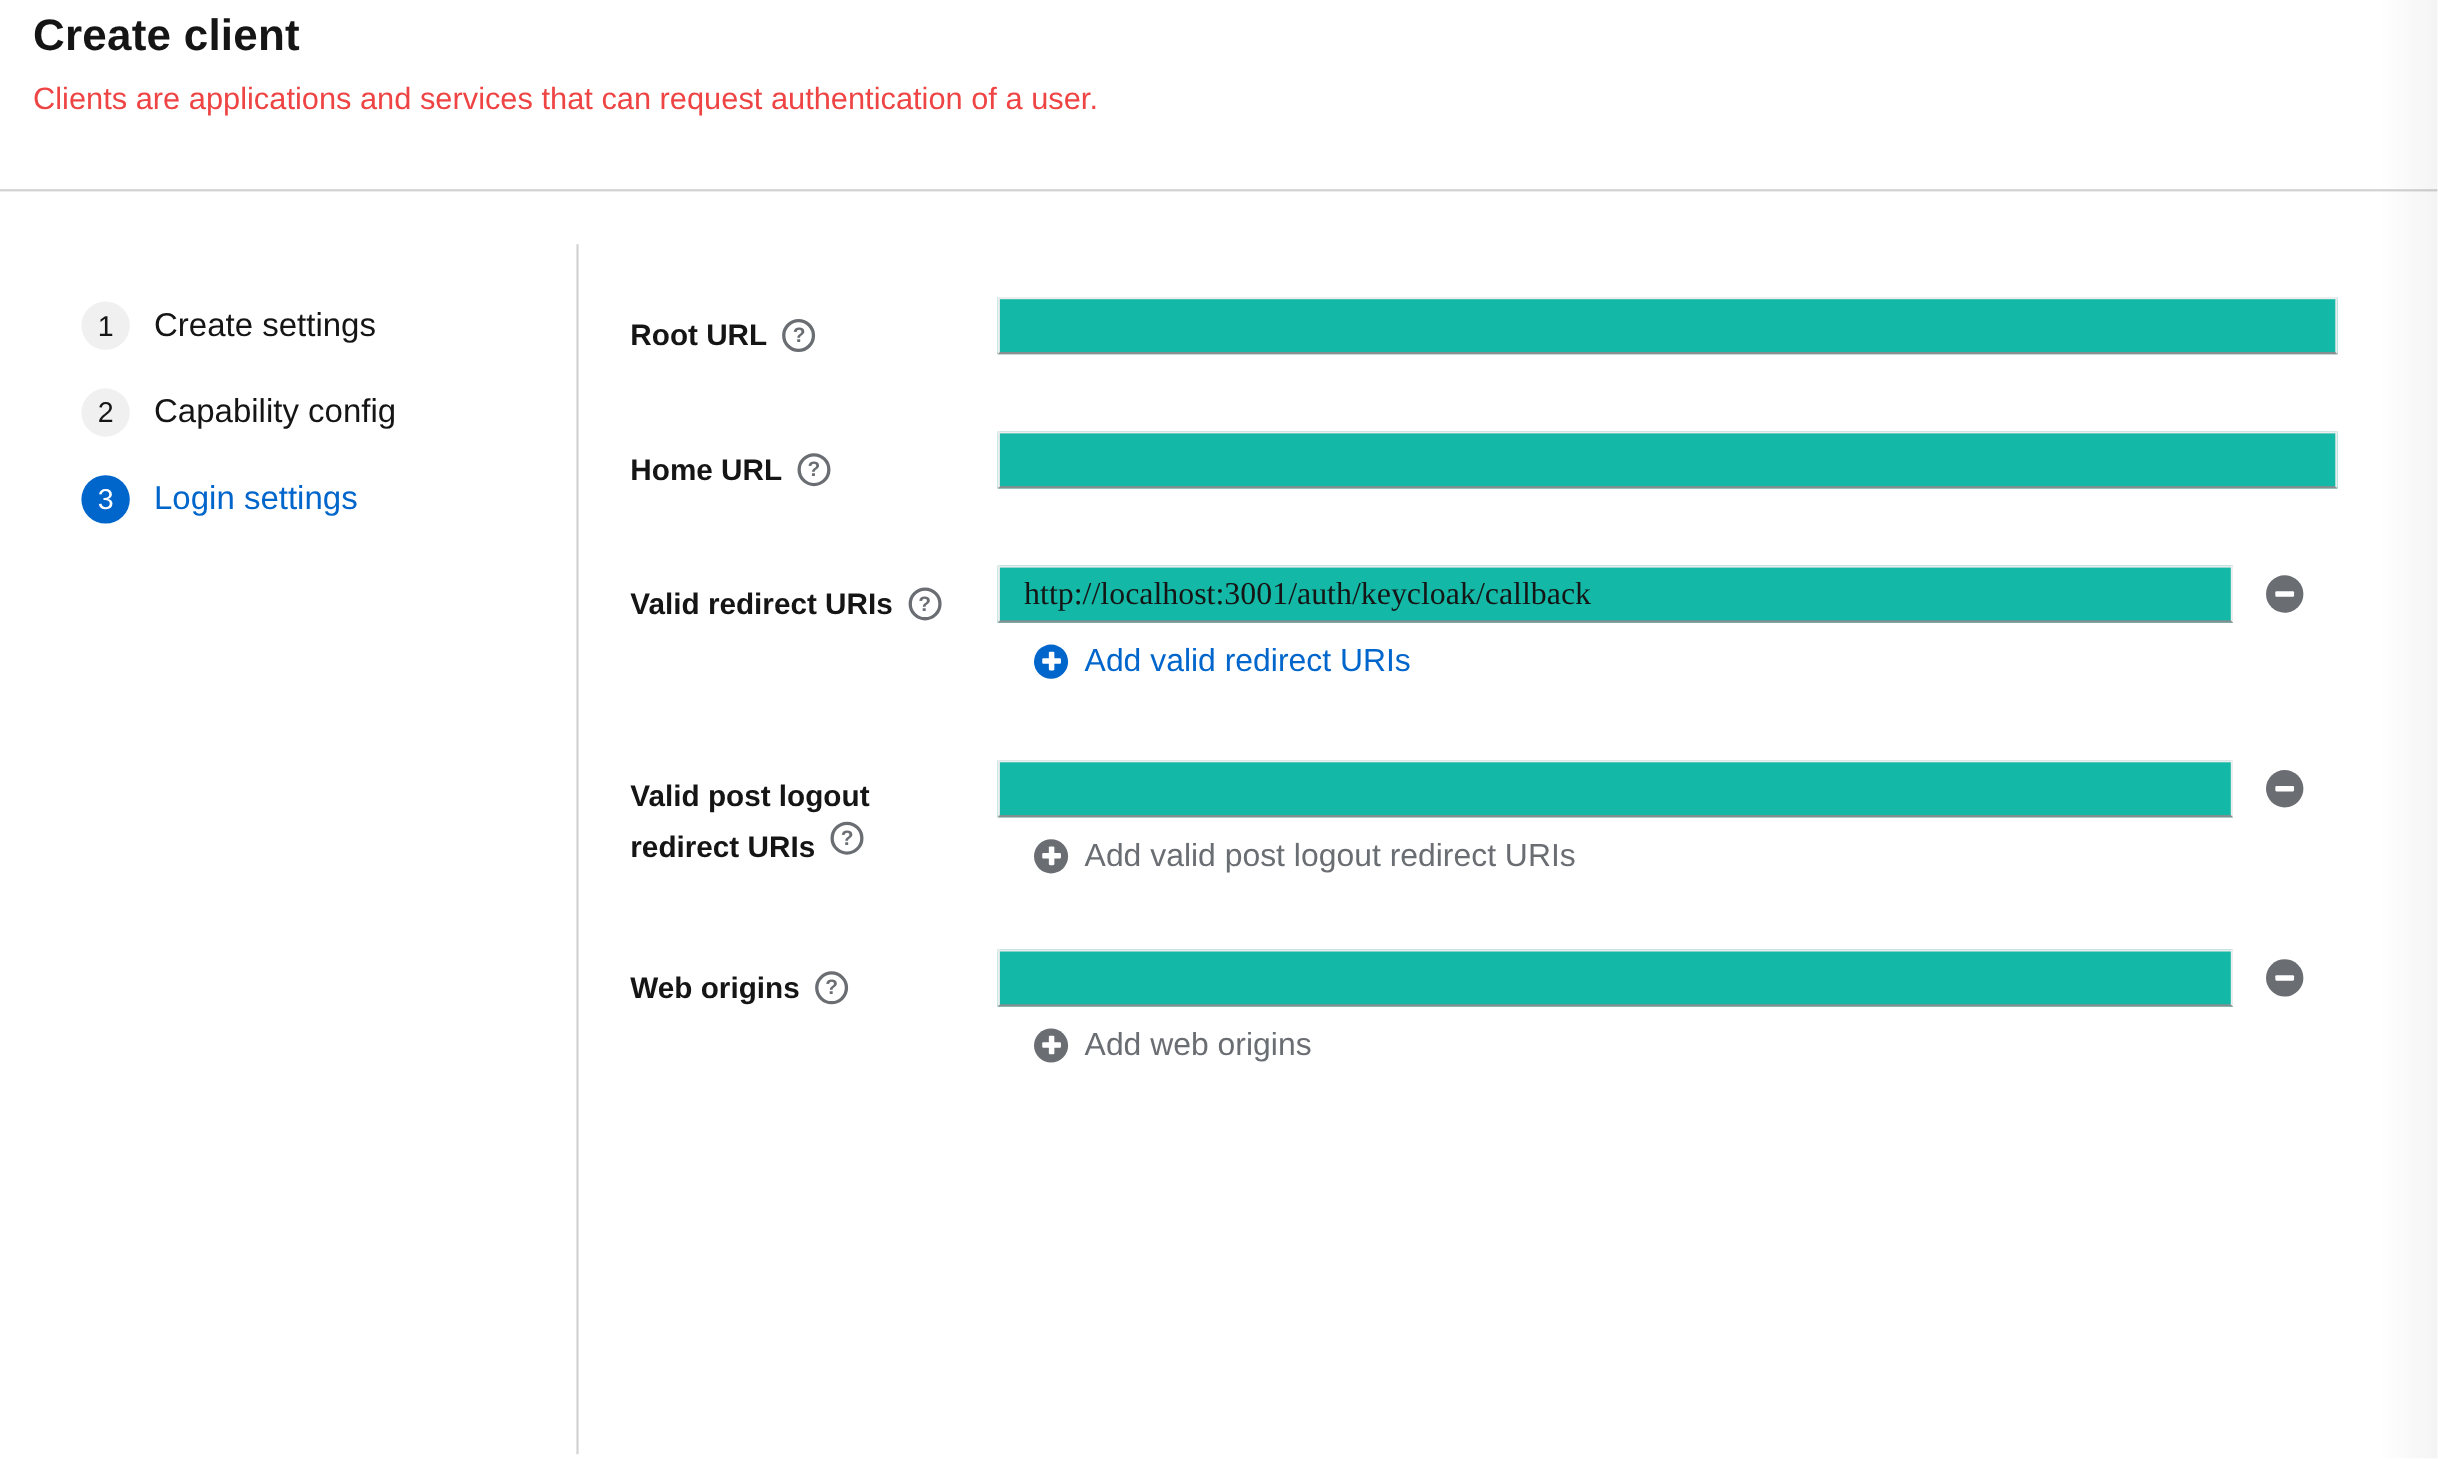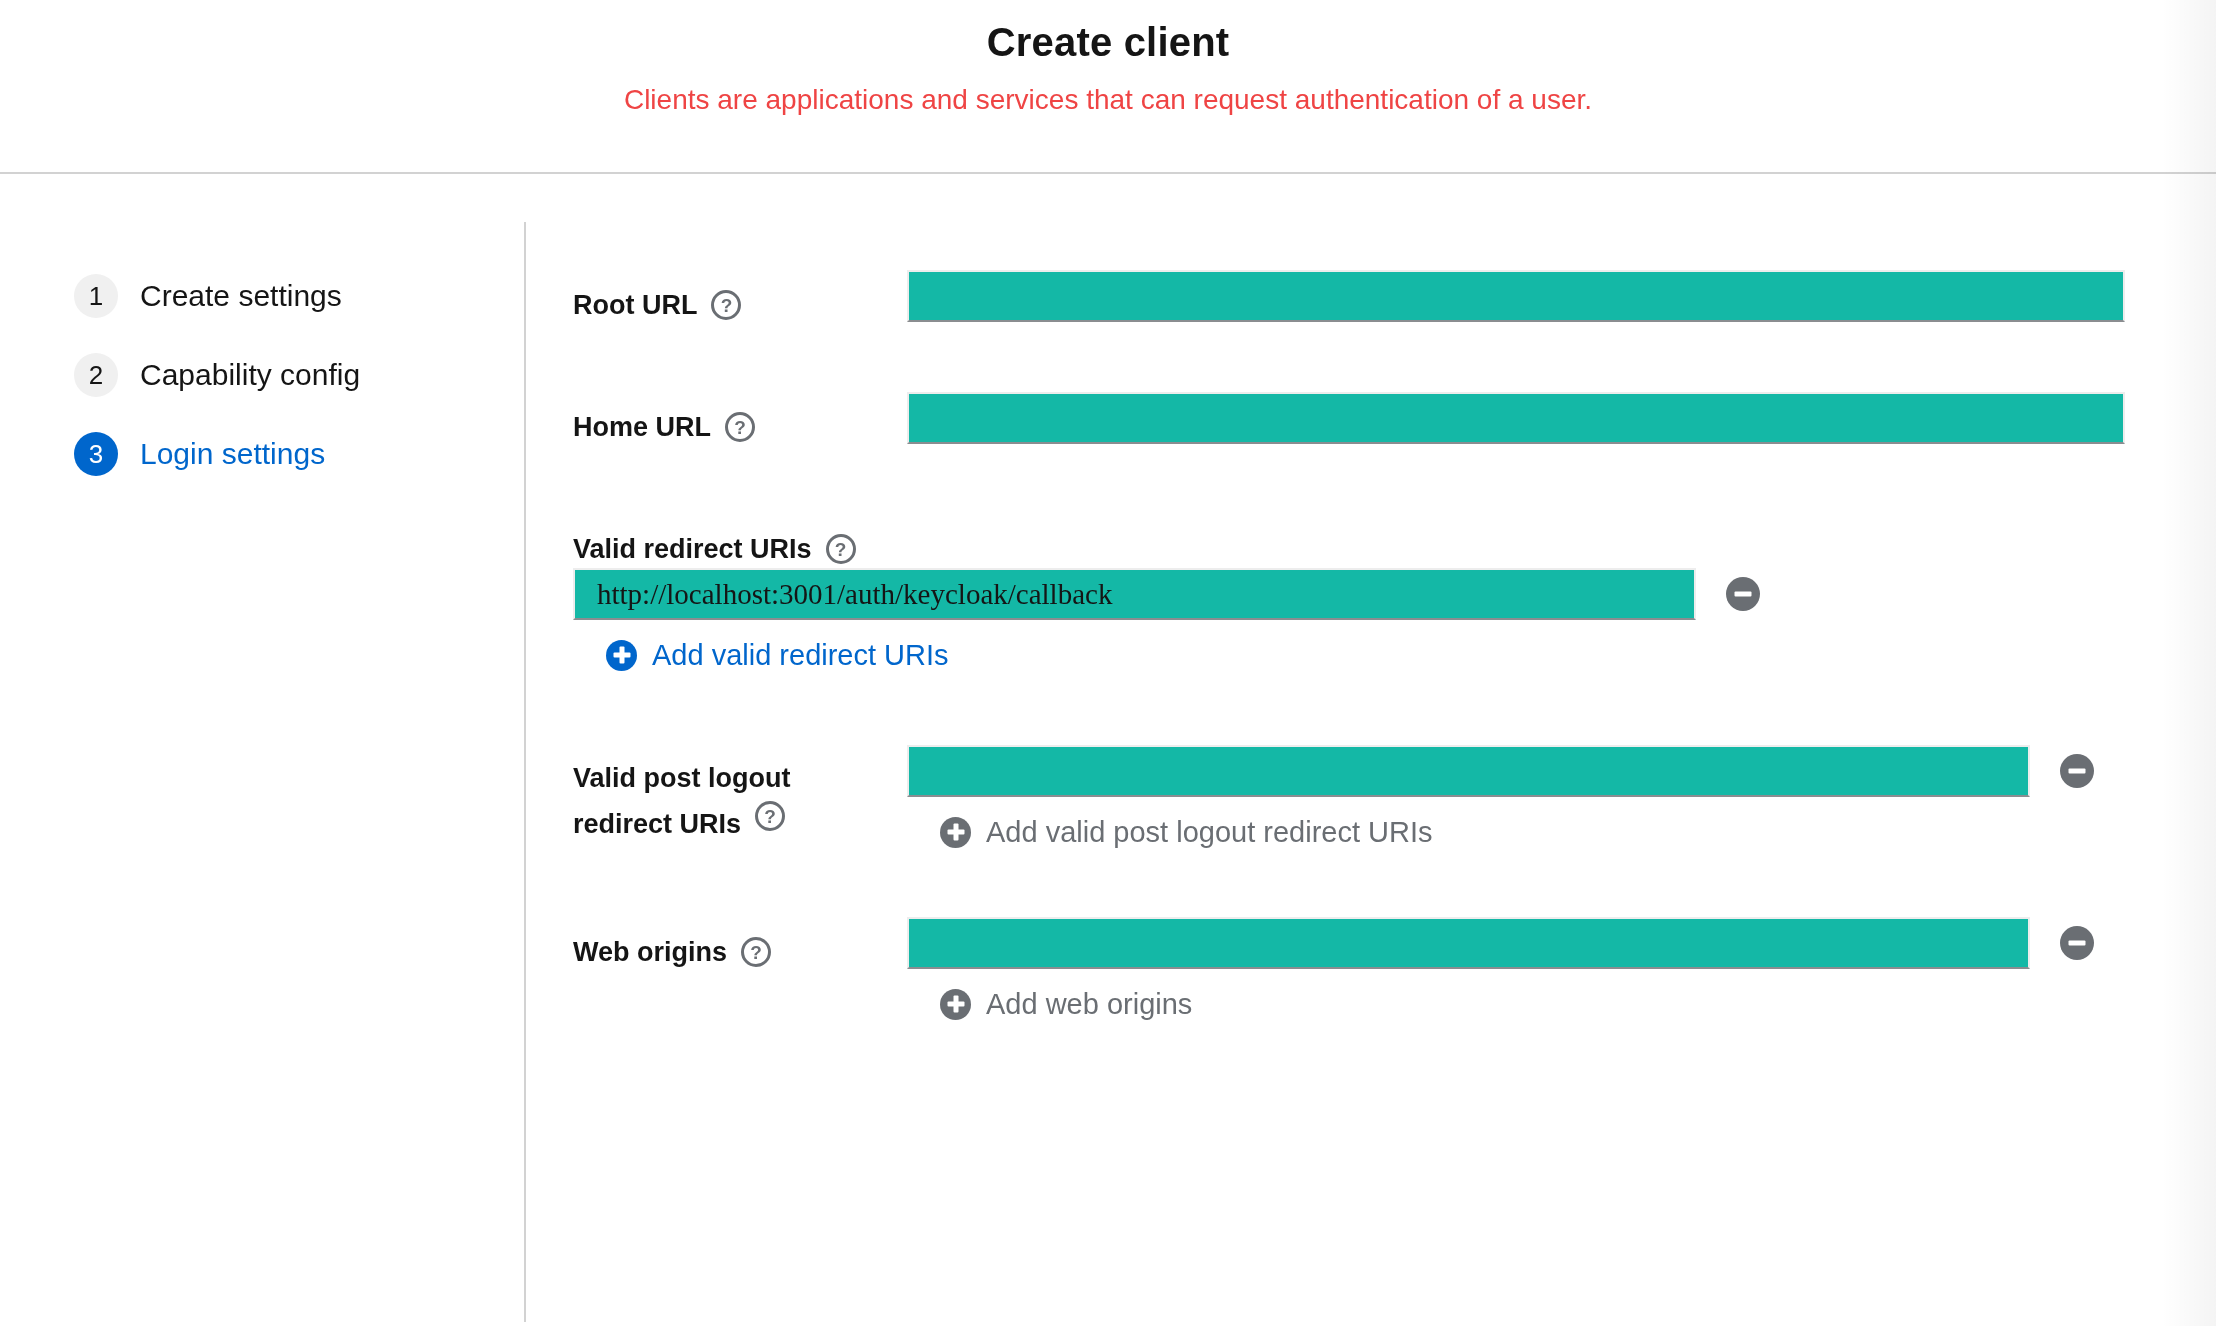--- a/index.html
+++ b/index.html
@@ -1,20 +1,20 @@
 <!DOCTYPE html>
 <html><head>
 <meta charset="utf-8">
 <style>
   * { margin: 0; padding: 0; box-sizing: border-box; }
   html, body { width: 2216px; height: 1326px; background: #ffffff; overflow: hidden; }
   body { font-family: "Liberation Sans", "DejaVu Sans", sans-serif; color: #151515; position: relative; }
 
   
-  .header { padding: 18px 30px 0 30px; height: 174px; border-bottom: 2px solid #d2d2d2; text-align: center; }
+  .header { padding: 8px 30px 0 30px; height: 174px; border-bottom: 2px solid #d2d2d2; }
   .page-title { font-size: 40px; font-weight: 700; line-height: 48px; letter-spacing: 0.2px; }
   .page-subtitle { margin-top: 16px; font-size: 28px; line-height: 36px; color: #ef4444; }
 
   
   .content { display: flex; height: 1152px; position: relative; }
   .vdivider { position: absolute; left: 524px; top: 48px; width: 2px; height: 1100px; background: #d2d2d2; }
 
   
   .wizard-nav { width: 524px; padding: 100px 0 0 74px; flex: none; }
   .step { display: flex; align-items: center; gap: 22px; margin-bottom: 35px; cursor: pointer; }
@@ -24,21 +24,21 @@
     font-size: 26px; color: #151515; flex: none;
   }
   .step-label { font-size: 30px; color: #151515; }
   .step.active .step-circle { background: #0066cc; color: #ffffff; }
   .step.active .step-label { color: #0066cc; }
 
   
   .form { padding: 96px 0 0 49px; flex: 1; }
   .frow { display: flex; align-items: flex-start; }
   .frow-1, .frow-2 { margin-bottom: 68px; }
-  .frow-3 { margin-bottom: 72px; flex-direction: column; }
+  .frow-3 { margin-bottom: 72px; }
   .frow-4 { margin-bottom: 67px; }
 
   .flabel {
     width: 334px; flex: none; font-weight: 700; font-size: 27px; line-height: 38px;
     padding-top: 16px; display: flex; align-items: center; gap: 14px;
   }
   .flabel.multiline { display: block; padding-top: 10px; line-height: 46px; }
   .flabel.multiline .label-line { display: block; }
   .flabel.multiline .label-line.second { display: flex; align-items: flex-start; gap: 14px; }
 

